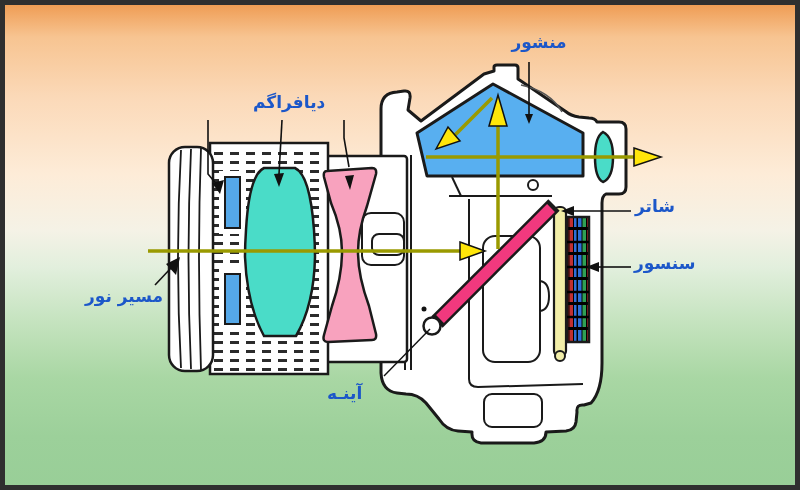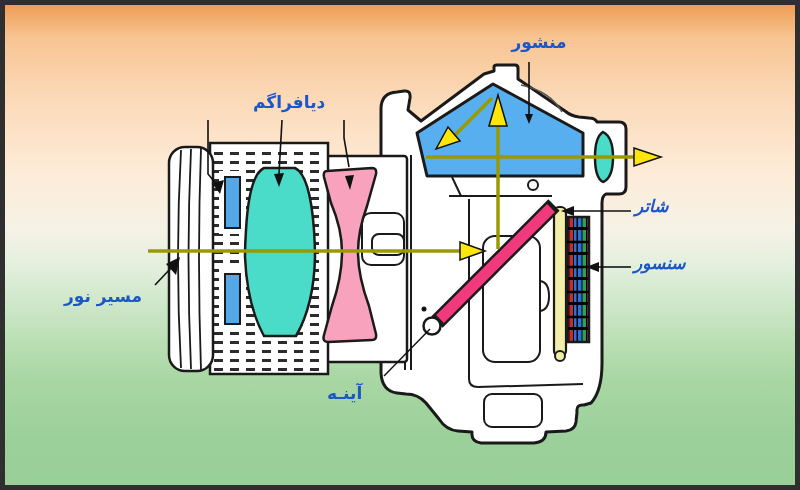--- a/index.html
+++ b/index.html
@@ -115,17 +115,17 @@
     <polygon points="569,201 569,211 556,206" fill="#111"></polygon>
     <path d="M 626,262 L 594,262" stroke="#111" stroke-width="1.6" fill="none"></path>
     <polygon points="594,257 594,267 581,262" fill="#111"></polygon>
     <path d="M 150,280 L 166,263" stroke="#111" stroke-width="1.6" fill="none"></path>
     <polygon points="175,252 161,259 171,270" fill="#111"></polygon>
     <path d="M 379,371 L 425,324" stroke="#111" stroke-width="1.4" fill="none"></path>
   </svg>
 
   <div class="lbl" style="left:502px; top:28px; width:64px; text-align:center;">منشور</div>
   <div class="lbl" style="left:248px; top:88px;">دیافراگم</div>
-  <div class="lbl" style="left:630px; top:192px;font-style:italic;">شاتر</div>
-  <div class="lbl" style="left:629px; top:249px;font-style:italic;">سنسور</div>
-  <div class="lbl" style="left:59px; top:282px;">مسیر نور</div>
+  <div class="lbl" style="left:630px; top:192px;">شاتر</div>
+  <div class="lbl" style="left:629px; top:249px;">سنسور</div>
+  <div class="lbl" style="left:80px; top:282px;">مسیر نور</div>
   <div class="lbl" style="left:322px; top:379px;text-align:center;">آینـه</div>
 </div>
 
 </body></html>

